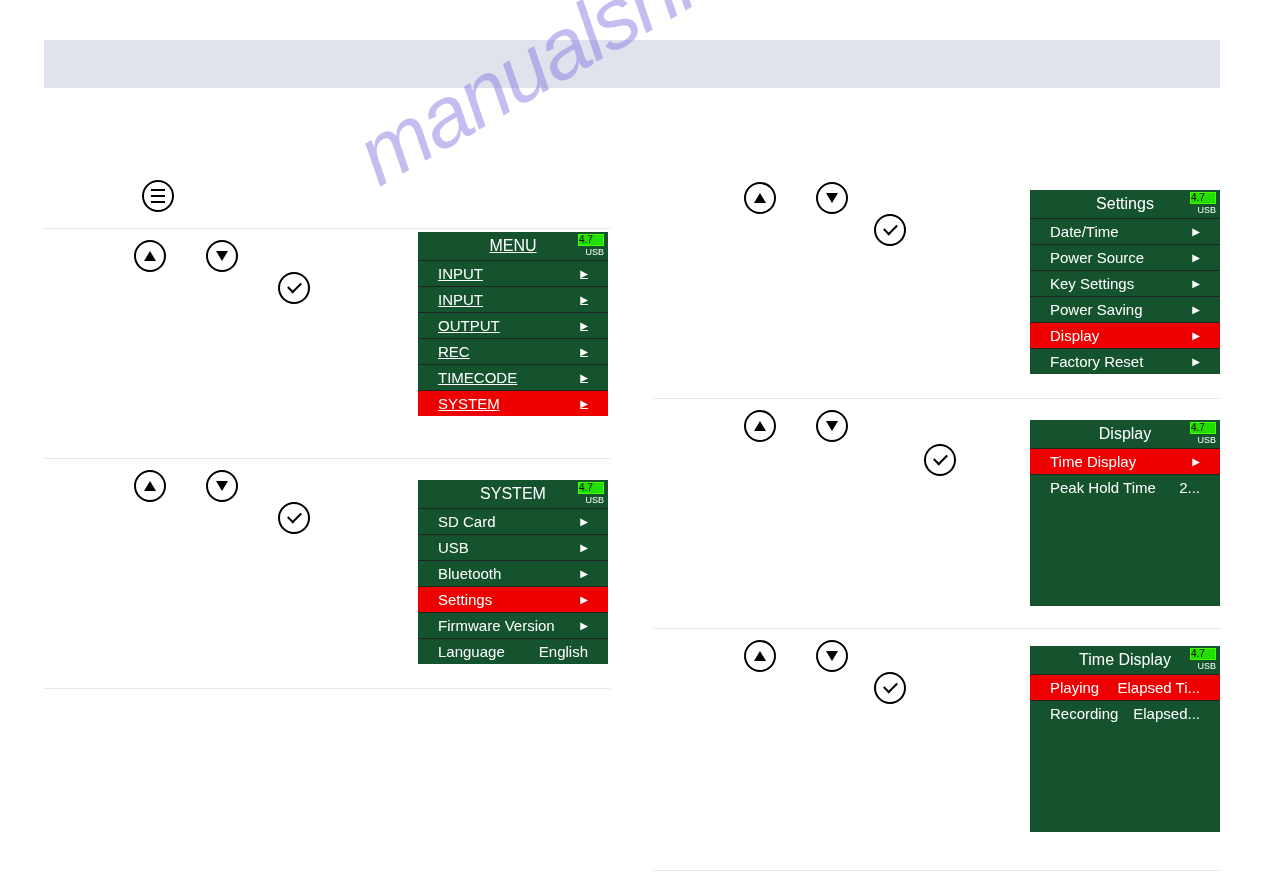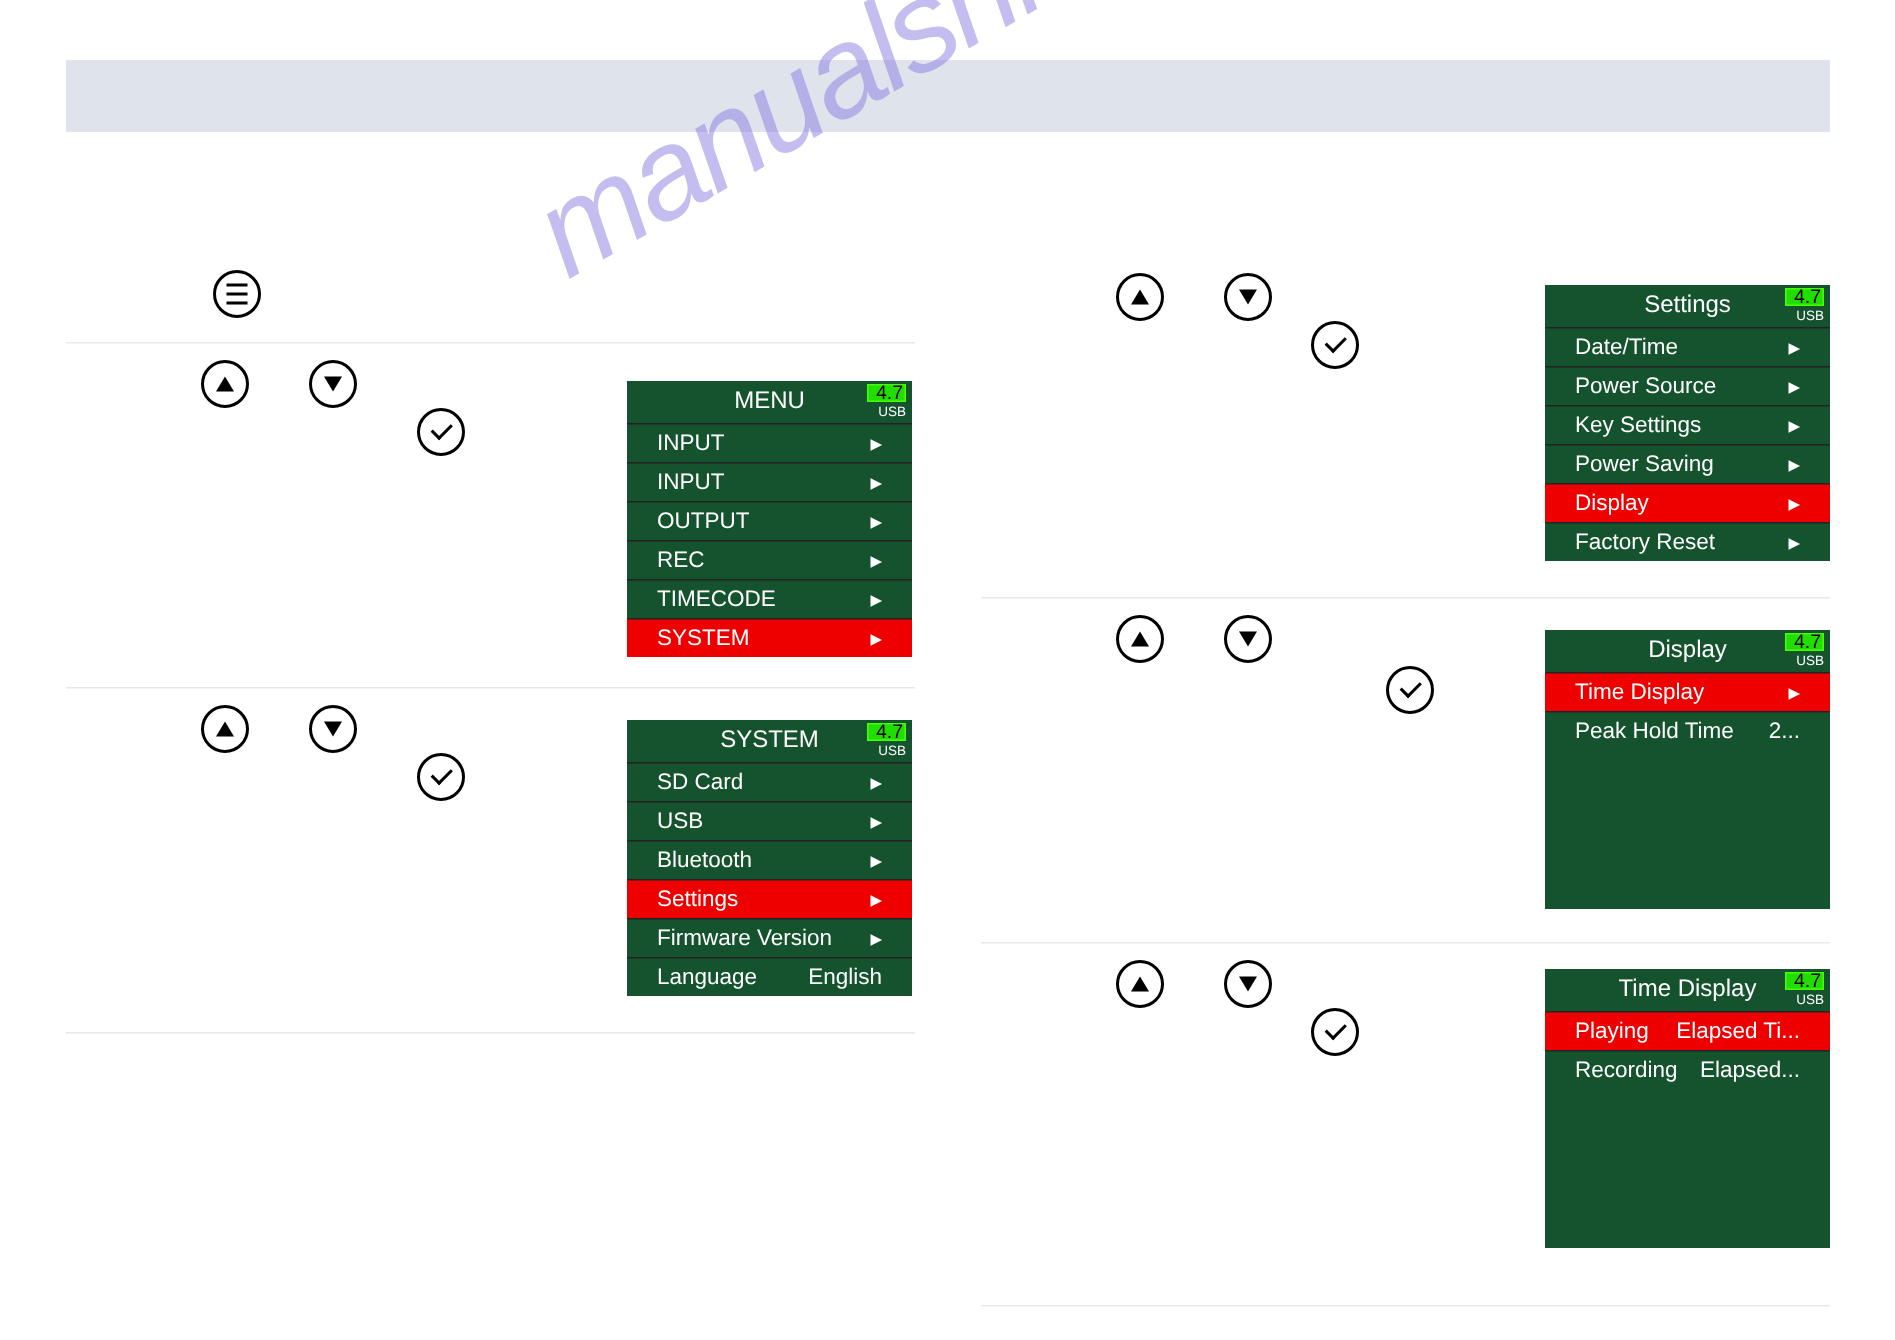--- a/index.html
+++ b/index.html
@@ -90,24 +90,24 @@
     color:#fff;
     font-size:16px;
     position: relative;
   }
   .screen .batt {
     position:absolute;
     right:4px; top:2px;
     width:26px; height:12px;
     border:1px solid #4f0;
     background:#2d0;
-    font-size:13px;
+    font-size:10px;
     color:#000;
     line-height:10px;
-    text-align:right;
+    text-align:left;
     padding-right:1px;
   }
   .screen .usb {
     position:absolute;
     right:4px; top:15px;
     font-size:9px;
     color:#fff;
   }
   .row {
     height:26px;
@@ -157,21 +157,21 @@
 <div class="icon-btn check" style="left:874px; top:214px;"></div>
 
 <div class="icon-btn tri-up" style="left:744px; top:410px;"></div>
 <div class="icon-btn tri-down" style="left:816px; top:410px;"></div>
 <div class="icon-btn check" style="left:924px; top:444px;"></div>
 
 <div class="icon-btn tri-up" style="left:744px; top:640px;"></div>
 <div class="icon-btn tri-down" style="left:816px; top:640px;"></div>
 <div class="icon-btn check" style="left:874px; top:672px;"></div>
 
-<div class="screen" id="scr-menu" style="left:418px; top:254px;">
+<div class="screen" id="scr-menu" style="left:418px; top:232px;text-decoration:underline;">
     <div class="hdr">MENU<div class="batt">4.7</div><div class="usb">USB</div></div>
     <div class="row">
       <span>INPUT</span>
       <span class="arr">▶</span>
     </div>
     <div class="row">
       <span>INPUT</span>
       <span class="arr">▶</span>
     </div>
     <div class="row">

